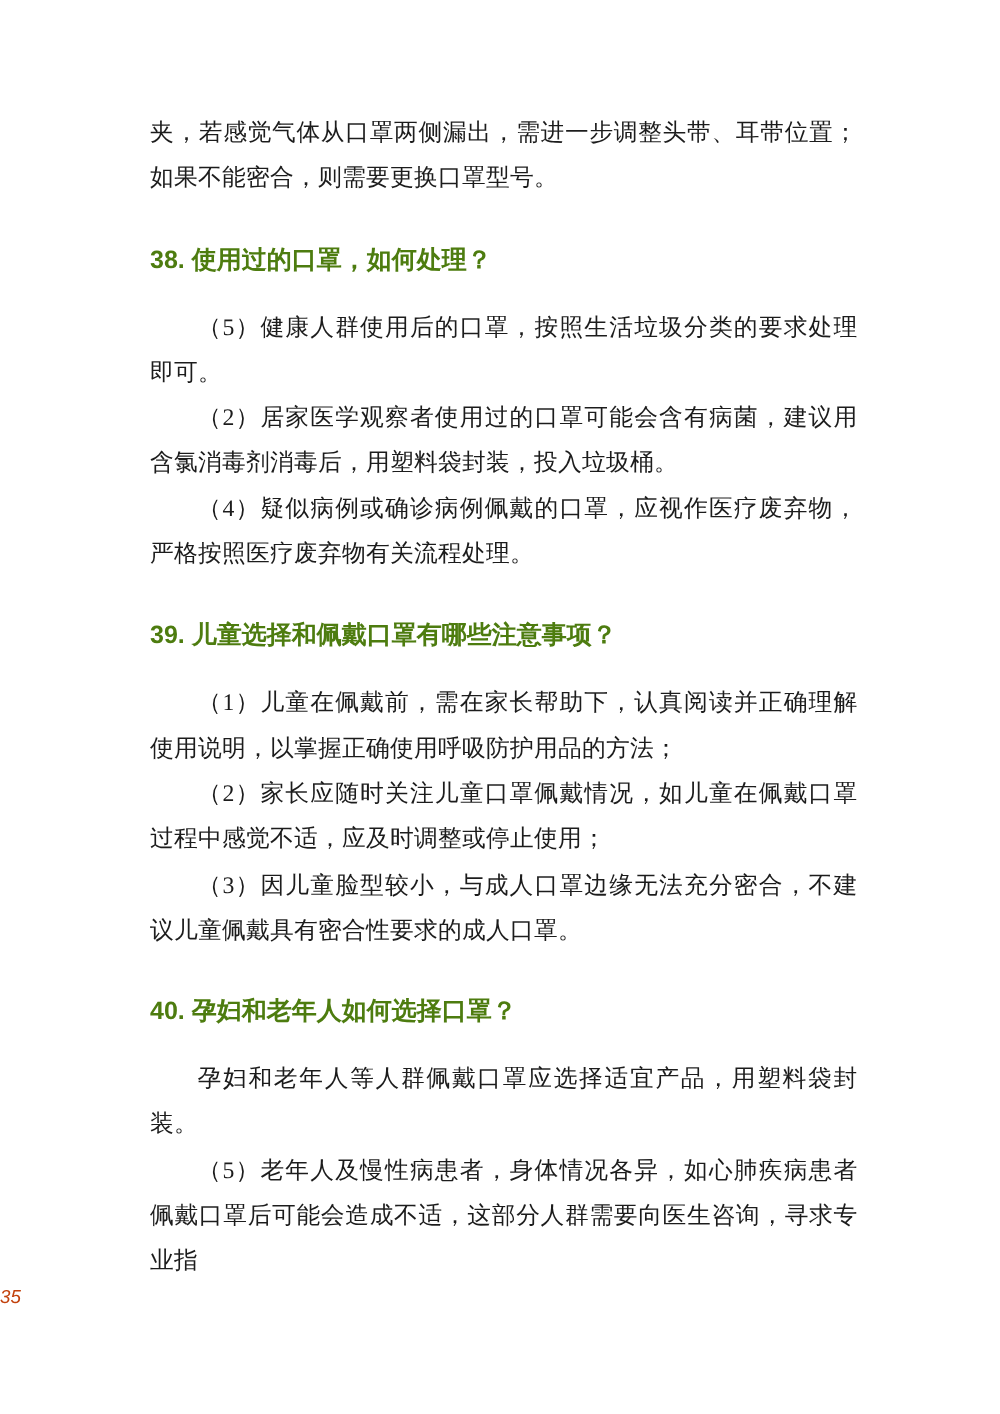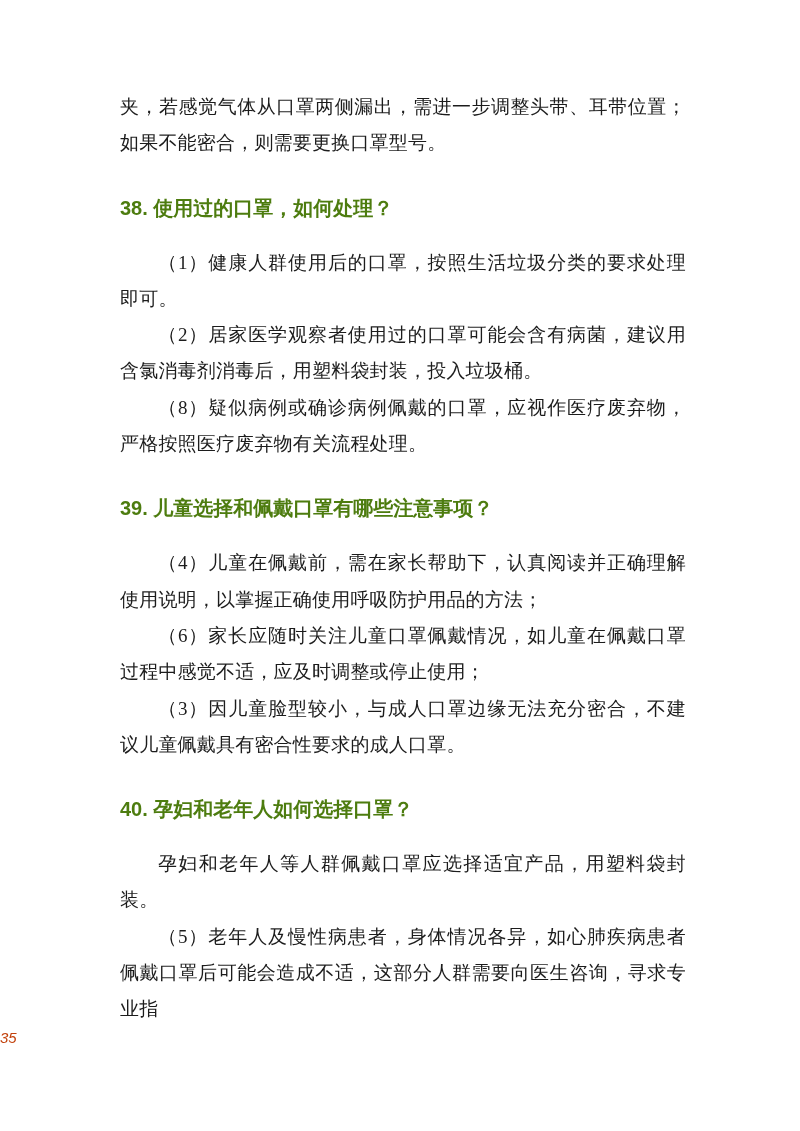--- a/index.html
+++ b/index.html
@@ -59,29 +59,29 @@
 </head>
 <body>
 
 <div class="page">
   <div class="content">
 
     <p class="flush">夹，若感觉气体从口罩两侧漏出，需进一步调整头带、耳带位置；如果不能密合，则需要更换口罩型号。</p>
 
     <section>
       <h2>38. 使用过的口罩，如何处理？</h2>
-      <p>（1）健康人群使用后的口罩，按照生活垃圾分类的要求处理即可。</p>
+      <p>（5）健康人群使用后的口罩，按照生活垃圾分类的要求处理即可。</p>
       <p>（2）居家医学观察者使用过的口罩可能会含有病菌，建议用含氯消毒剂消毒后，用塑料袋封装，投入垃圾桶。</p>
-      <p>（8）疑似病例或确诊病例佩戴的口罩，应视作医疗废弃物，严格按照医疗废弃物有关流程处理。</p>
+      <p>（4）疑似病例或确诊病例佩戴的口罩，应视作医疗废弃物，严格按照医疗废弃物有关流程处理。</p>
     </section>
 
     <section>
       <h2>39. 儿童选择和佩戴口罩有哪些注意事项？</h2>
-      <p>（4）儿童在佩戴前，需在家长帮助下，认真阅读并正确理解使用说明，以掌握正确使用呼吸防护用品的方法；</p>
-      <p>（6）家长应随时关注儿童口罩佩戴情况，如儿童在佩戴口罩过程中感觉不适，应及时调整或停止使用；</p>
+      <p>（1）儿童在佩戴前，需在家长帮助下，认真阅读并正确理解使用说明，以掌握正确使用呼吸防护用品的方法；</p>
+      <p>（2）家长应随时关注儿童口罩佩戴情况，如儿童在佩戴口罩过程中感觉不适，应及时调整或停止使用；</p>
       <p>（3）因儿童脸型较小，与成人口罩边缘无法充分密合，不建议儿童佩戴具有密合性要求的成人口罩。</p>
     </section>
 
     <section>
       <h2>40. 孕妇和老年人如何选择口罩？</h2>
       <p>孕妇和老年人等人群佩戴口罩应选择适宜产品，用塑料袋封装。</p>
       <p>（5）老年人及慢性病患者，身体情况各异，如心肺疾病患者佩戴口罩后可能会造成不适，这部分人群需要向医生咨询，寻求专业指</p>
     </section>
 
   </div>

